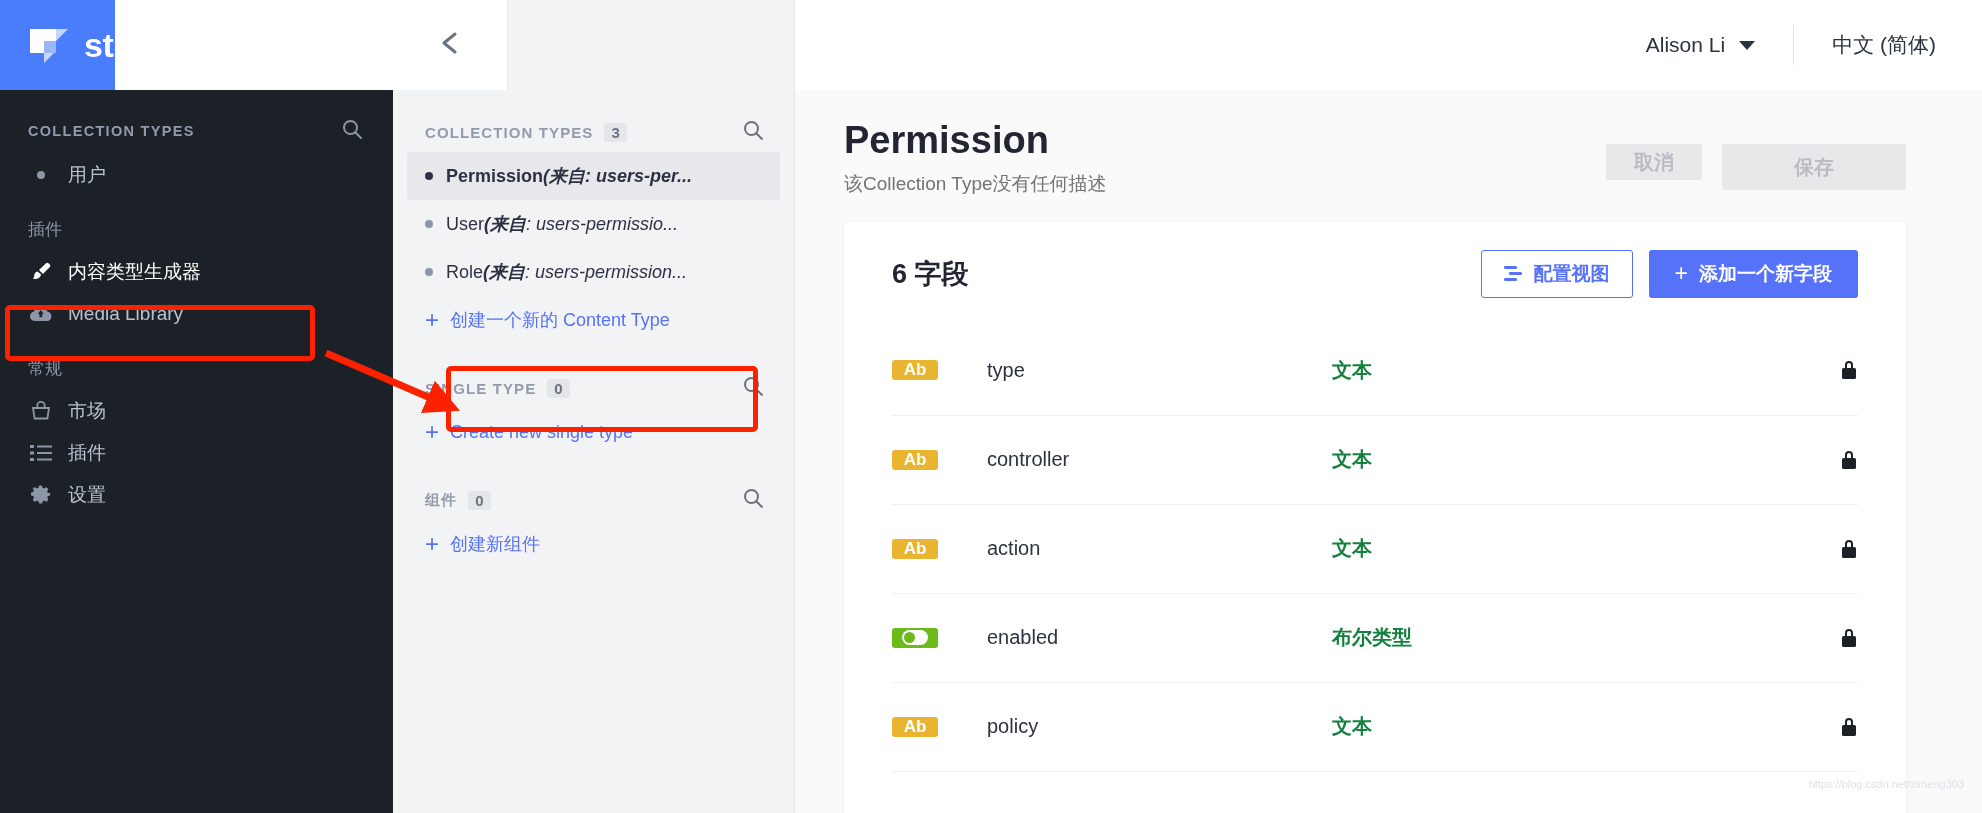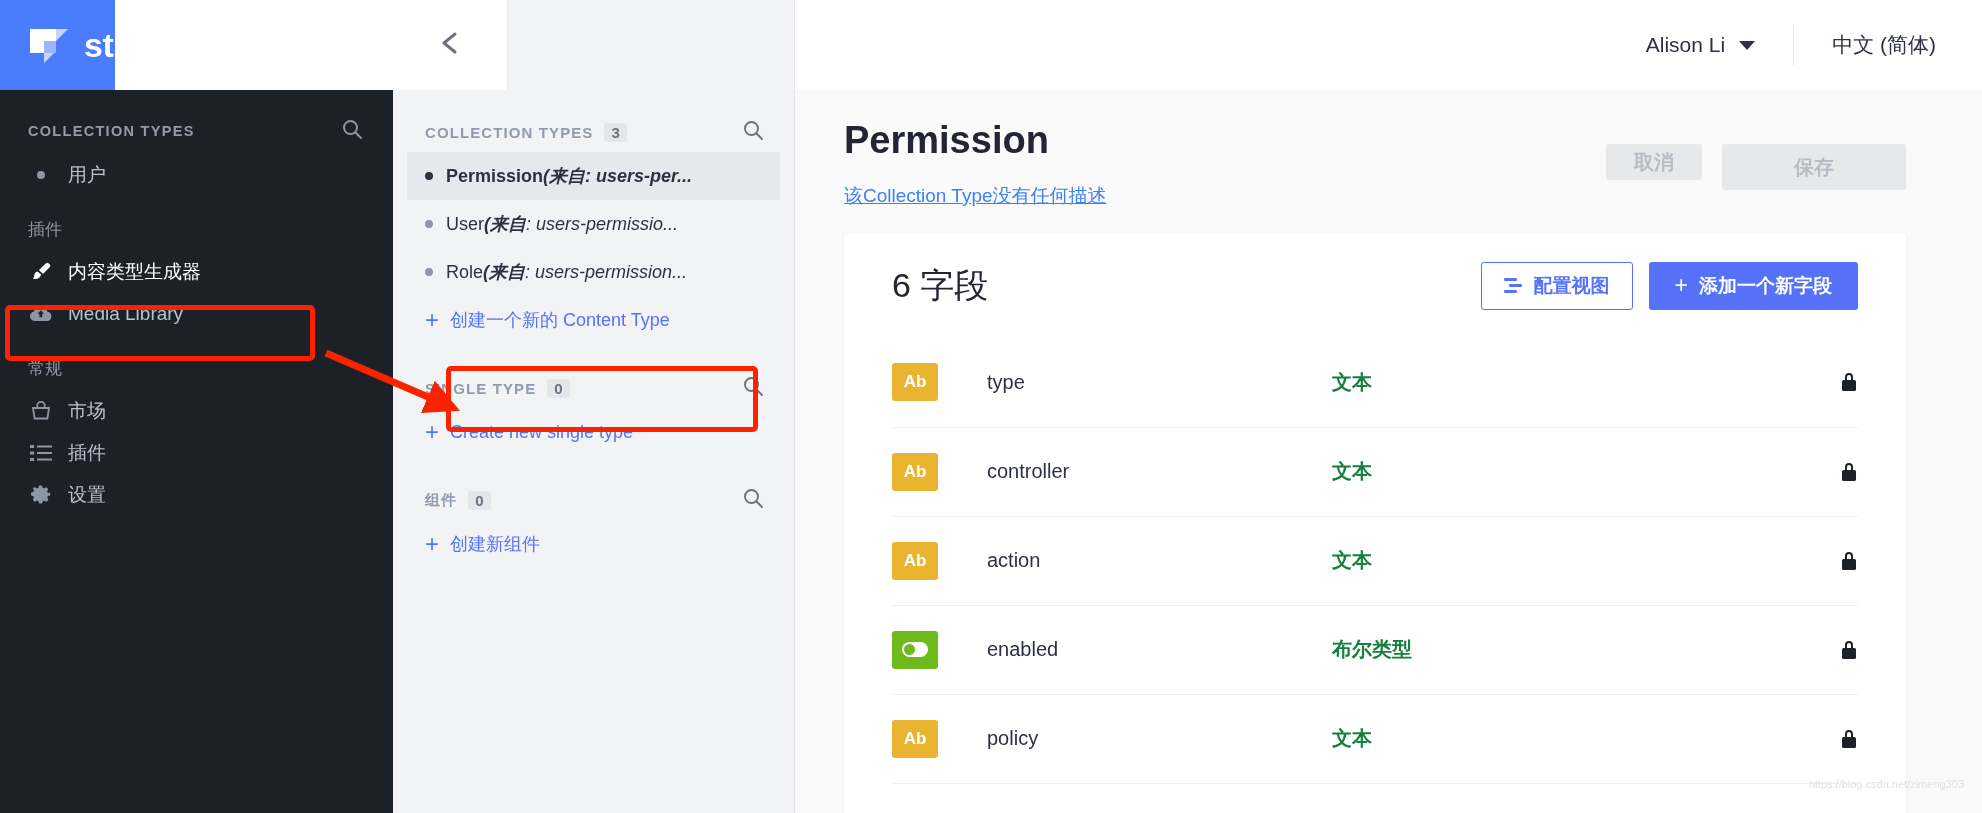--- a/index.html
+++ b/index.html
@@ -146,21 +146,21 @@
   }
   #main-head {
     display: flex; align-items: flex-start;
     padding-top: 29px;
   }
   #page-title {
     color: #232533; font-size: 38px; font-weight: 700;
     line-height: 1.15;
   }
   #page-sub {
-    color: #3b82f6; font-size: 19px; margin-top: 20px; text-decoration: underline;
+    color: #737373; font-size: 19px; margin-top: 8px;
   }
   #head-actions { margin-left: auto; display: flex; gap: 20px; padding-top: 25px; }
   .btn-disabled {
     background: #e7e8ea; color: #b9bcc4;
     border: none; border-radius: 3px;
     font-size: 20px; font-weight: 600;
     font-family: inherit;
     cursor: default;
   }
   #btn-cancel { width: 96px; height: 36px; }
@@ -172,21 +172,21 @@
     background: #ffffff;
     border-radius: 3px;
     box-shadow: 0 2px 5px rgba(40,50,80,0.07);
     padding: 0 48px;
     height: 660px;
   }
   #card-head {
     display: flex; align-items: center;
     height: 104px;
   }
-  #field-count { color: #232533; font-size: 34px; font-weight: 400; }
+  #field-count { color: #232533; font-size: 27px; font-weight: 700; }
   #card-actions { margin-left: auto; display: flex; gap: 16px; }
   #btn-configure {
     display: flex; align-items: center; justify-content: center;
     height: 48px; padding: 0 22px;
     background: #ffffff; border: 1px solid #5572f9;
     border-radius: 3px; color: #5572f9;
     font-size: 19px; font-weight: 600; cursor: pointer;
     font-family: inherit;
   }
   #btn-add {
@@ -199,21 +199,21 @@
   }
   #btn-configure .gi { margin-right: 10px; display:flex; }
   #btn-add .plus { font-size: 23px; font-weight: 400; margin-right: 11px; line-height: 1; }
 
   .field-row {
     display: flex; align-items: center;
     height: 89px;
     border-top: 1px solid #f0f1f3;
   }
   .field-badge {
-    width: 46px; height: 38px; border-radius: 3px; flex: none;
+    width: 46px; height: 20px; border-radius: 3px; flex: none;
     display: flex; align-items: center; justify-content: center;
     color: #ffffff; font-size: 17px; font-weight: 700;
   }
   .badge-text { background: #e9b430; }
   .badge-bool { background: #6dbb1a; }
   .toggle-glyph {
     width: 26px; height: 15px; border-radius: 8px;
     background: #ffffff; position: relative;
   }
   .toggle-glyph::after {

